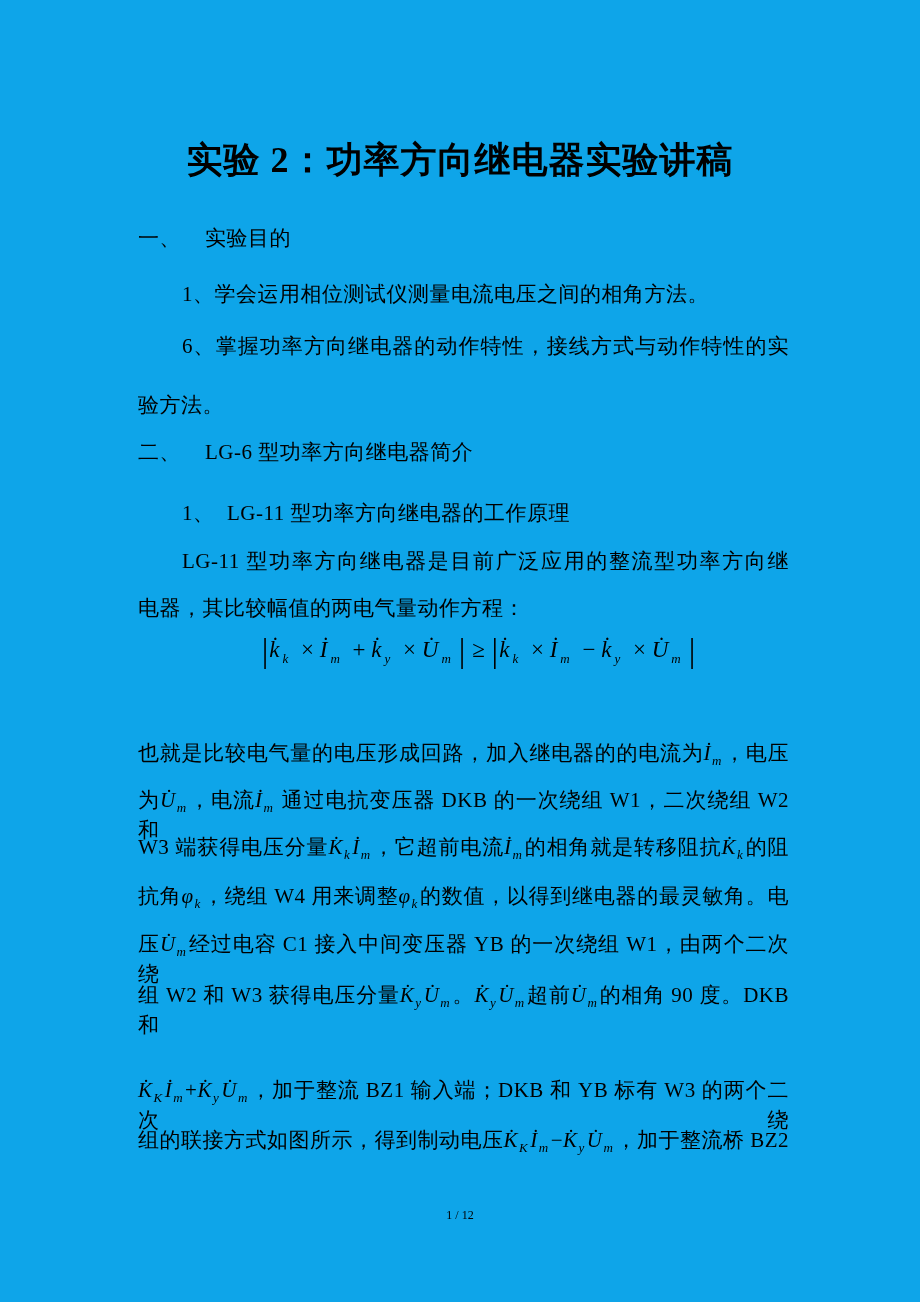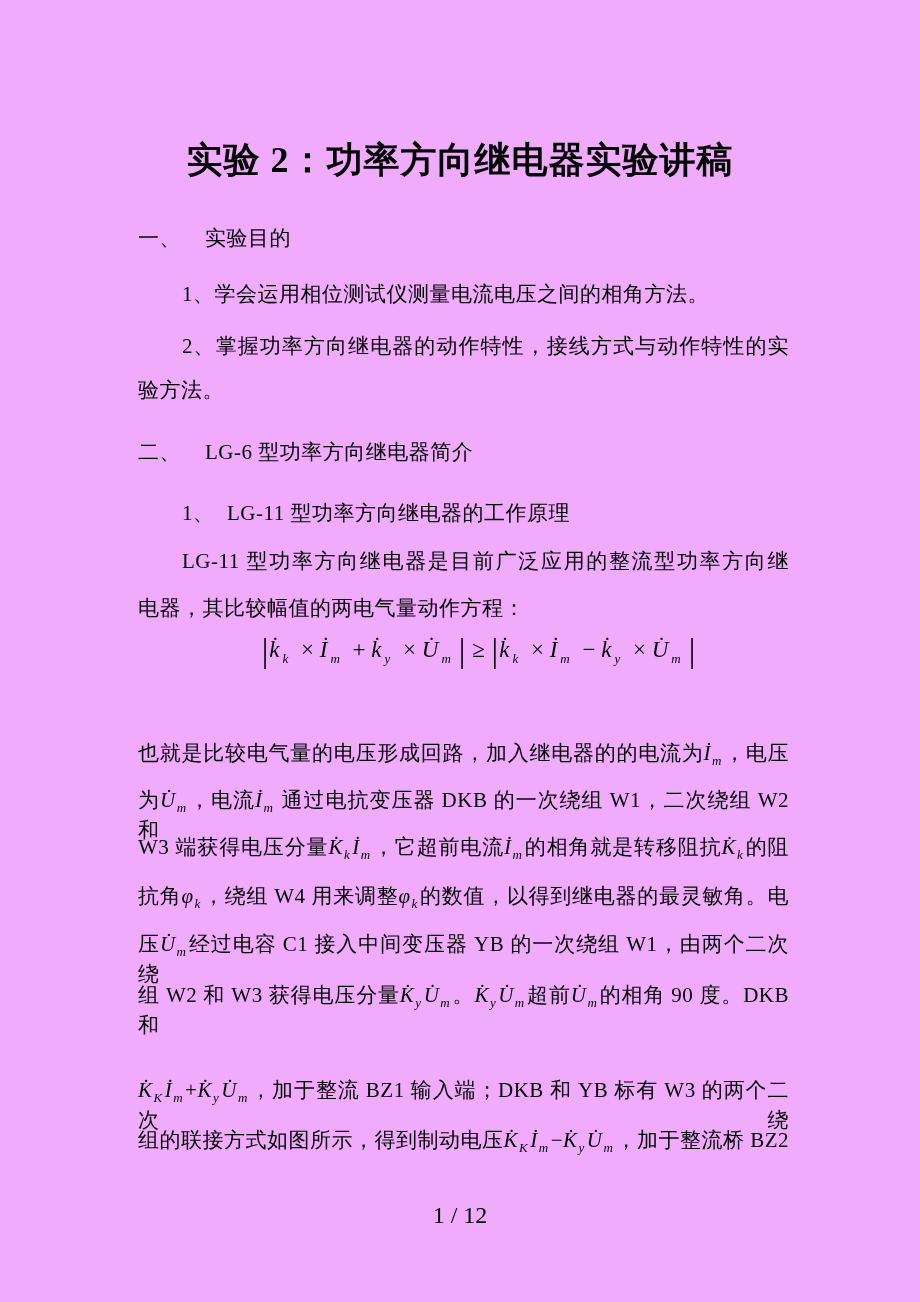--- a/index.html
+++ b/index.html
@@ -1,21 +1,21 @@
 <!DOCTYPE html>
 <html lang="zh"><head>
 <meta charset="utf-8">
 <style>
   html,body { margin:0; padding:0; }
   body {
     width:920px; height:1302px; background:#ffffff; position:relative;
     font-family:"Liberation Serif","DejaVu Serif",serif; color:#000;
     overflow:hidden;
   }
-  .page { position:absolute; inset:0; background:#f0abfc; }
+  .page { position:absolute; inset:0; background:#0ea5e9; }
   .doc-title {
     position:absolute; top:138px; left:0; width:920px;
     text-align:center; font-size:36px; font-weight:bold;
     letter-spacing:1px; line-height:44px;
   }
   .line {
     position:absolute; left:138px; width:651px;
     font-size:21px; line-height:30px; letter-spacing:0.5px;
   }
   .j { text-align:justify; text-align-last:justify; }
@@ -26,39 +26,39 @@
   sub { font-size:13px; font-style:italic; line-height:0; margin-left:1px; margin-right:2px; }
   .formula {
     position:absolute; left:140px; width:651px; top:628px;
     text-align:right; text-align-last:center; font-size:23px; line-height:44px;
     text-indent:26px;
   }
   .formula sub { margin:0 7px 0 3px; }
   .bar { font-size:33px; vertical-align:-5px; padding:0 1px; }
   .footer {
     position:absolute; top:1202px; left:0; width:920px;
-    text-align:center; font-size:24px; line-height:26px;
+    text-align:center; font-size:12px; line-height:26px;
   }
 </style>
 </head>
 <body>
 
 <div class="page">
 
   <div class="doc-title">实验 2：功率方向继电器实验讲稿</div>
 
   <div class="line" style="top:223px">
     <span class="num">一、</span><span>实验目的</span>
   </div>
 
   <div class="line ind" style="top:279px">1、学会运用相位测试仪测量电流电压之间的相角方法。</div>
 
-  <div class="line ind j" style="top:331px">2、掌握功率方向继电器的动作特性，接线方式与动作特性的实</div>
+  <div class="line ind j" style="top:331px">6、掌握功率方向继电器的动作特性，接线方式与动作特性的实</div>
 
-  <div class="line" style="top:375px">验方法。</div>
+  <div class="line" style="top:390px">验方法。</div>
 
   <div class="line" style="top:437px">
     <span class="num">二、</span><span>LG-6 型功率方向继电器简介</span>
   </div>
 
   <div class="line ind" style="top:498px">
     <span class="num2">1、</span><span>LG-11 型功率方向继电器的工作原理</span>
   </div>
 
   <div class="line ind j" style="top:546px">LG-11 型功率方向继电器是目前广泛应用的整流型功率方向继</div>

